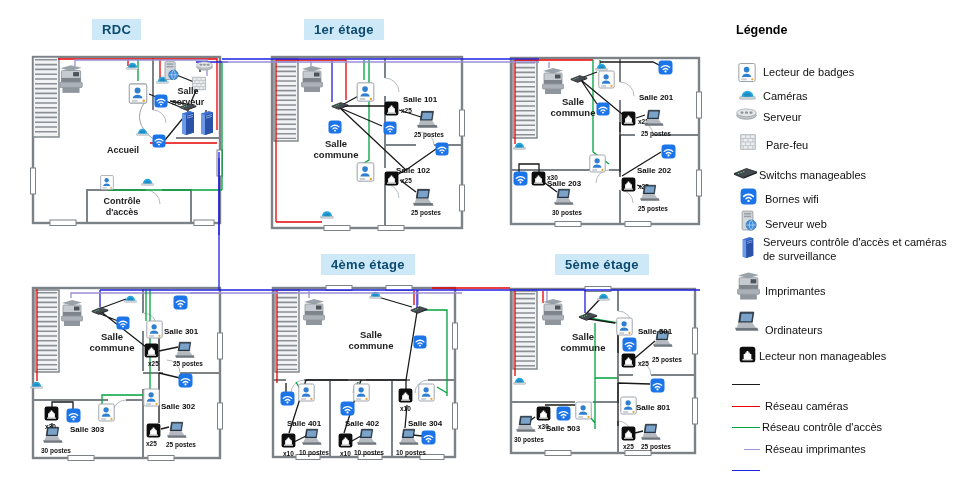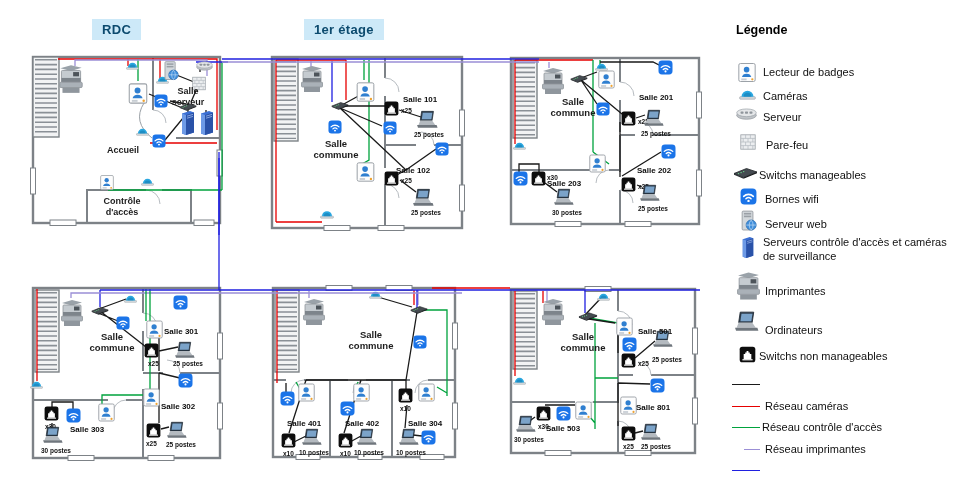--- a/index.html
+++ b/index.html
@@ -393,20 +393,21 @@
     <svg class="dev" style="left:2px;top:96px;width:13px;height:10px">
         <use href="#i-cam"></use>
       </svg>
     <div class="clab" style="left:54px;top:48px;width:60px;font-size:9.5px">Salle commune</div>
     <div class="rlab" style="left:136px;top:44px">Salle 301</div>
     <div class="rlab" style="left:133px;top:119px">Salle 302</div>
     <div class="rlab" style="left:42px;top:142px">Salle 303</div>
   </div>
 
   <div class="floor" style="left:266px;top:283px;width:200px;height:182px">
+    <div class="chip" style="left:55px;top:-29px">4ème étage</div>
     <svg class="plan" width="200" height="182">
       <rect class="wall" x="7" y="5" width="182" height="169"></rect>
       <rect class="stairbox" x="9" y="7" width="24" height="82"></rect>
       <line class="stair" x1="21" y1="9" x2="21" y2="87" stroke-width="20" stroke-dasharray="1.6 3.2"></line>
       <path class="iwall" d="M7 97 H20 M38 97 H82 M100 97 H144 M162 97 H189 M64 97 V174 M126 97 V174"></path>
       <path class="arc" d="M38 97 a13 13 0 0 0 -13 13 M100 97 a13 13 0 0 0 -13 13 M162 97 a13 13 0 0 0 -13 13"></path>
       <rect class="win" x="30" y="171.5" width="24" height="5"></rect>
         <rect class="win" x="92" y="171.5" width="24" height="5"></rect>
         <rect class="win" x="154" y="171.5" width="24" height="5"></rect>
       <rect class="win" x="60" y="2.5" width="26" height="5"></rect>
@@ -473,20 +474,21 @@
     <svg class="dev" style="left:155px;top:147px;width:15px;height:15px">
         <use href="#i-wifi"></use>
       </svg>
     <div class="clab" style="left:75px;top:46px;width:60px;font-size:9.5px">Salle commune</div>
     <div class="rlab" style="left:21px;top:136px">Salle 401</div>
     <div class="rlab" style="left:79px;top:136px">Salle 402</div>
     <div class="rlab" style="left:142px;top:136px">Salle 304</div>
   </div>
 
   <div class="floor" style="left:505px;top:283px;width:197px;height:178px">
+    <div class="chip" style="left:50px;top:-29px">5ème étage</div>
     <svg class="plan" width="197" height="178">
       <rect class="wall" x="6" y="6" width="184" height="164"></rect>
       <rect class="stairbox" x="8" y="8" width="24" height="78"></rect>
       <line class="stair" x1="20" y1="10" x2="20" y2="84" stroke-width="20" stroke-dasharray="1.6 3.2"></line>
       <path class="iwall" d="M113 6 V28 M113 46 V92 M113 92 H128 M146 92 H190 M113 92 V120 M113 138 V170 M6 119 H70 M88 119 H113"></path>
       <path class="arc" d="M113 28 a14 14 0 0 1 14 14 M146 92 a13 13 0 0 0 -13 -13 M88 119 a13 13 0 0 0 -13 13 M113 138 a13 13 0 0 1 13 13"></path>
       <rect class="win" x="40" y="167.5" width="26" height="5"></rect>
         <rect class="win" x="120" y="167.5" width="26" height="5"></rect>
       <rect class="win" x="80" y="3.5" width="26" height="5"></rect>
       <rect class="win" x="187.5" y="45" width="5" height="26"></rect>
@@ -601,21 +603,21 @@
         <use href="#i-printer"></use>
       </svg>
     <div class="litem" style="left:35px;top:265px">Imprimantes</div>
     <svg class="dev" style="left:4px;top:290px;width:27px;height:24px">
         <use href="#i-laptop"></use>
       </svg>
     <div class="litem" style="left:35px;top:304px">Ordinateurs</div>
     <svg class="dev" style="left:9px;top:326px;width:17px;height:17px">
         <use href="#i-swnm"></use>
       </svg>
-    <div class="litem" style="left:29px;top:330px">Switchs non manageables</div>
+    <div class="litem" style="left:29px;top:330px">Lecteur non manageables</div>
     <div class="lswatch" style="left:2px;top:364px;border-color:#1a1a1a"></div>
     <div class="lswatch" style="left:2px;top:386px;border-color:#e60000"></div>
     <div class="litem" style="left:35px;top:380px">Réseau caméras</div>
     <div class="lswatch" style="left:2px;top:407px;border-color:#00a33d"></div>
     <div class="litem" style="left:32px;top:401px">Réseau contrôle d'accès</div>
     <div class="lswatch" style="left:14px;top:429px;width:16px;border-color:#9b8fd6"></div>
     <div class="litem" style="left:35px;top:423px">Réseau imprimantes</div>
     <div class="lswatch" style="left:2px;top:450px;border-color:#2020e0"></div>
   </div>
 

